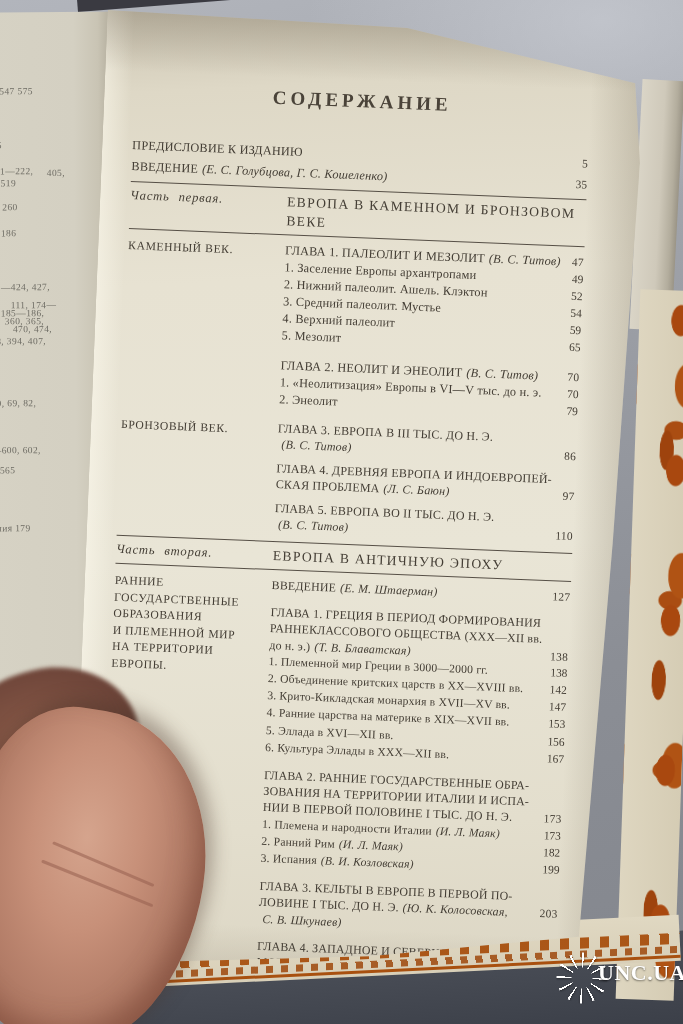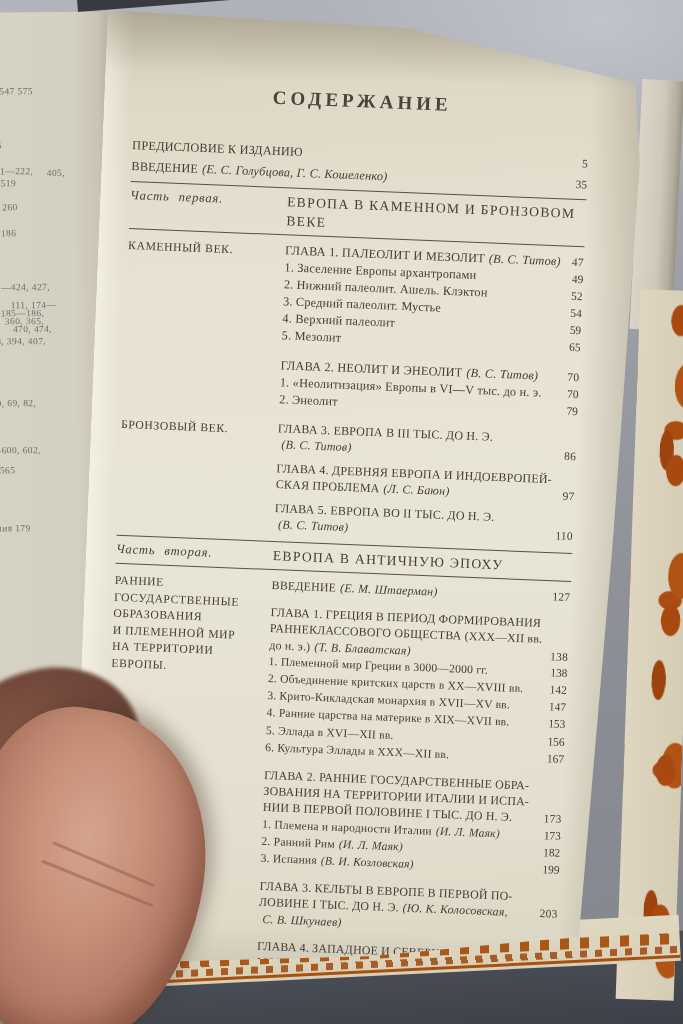--- a/index.html
+++ b/index.html
@@ -361,13 +361,17 @@
   </div>
 
   <div class="thumb-wrap">
     <div class="finger-back"></div>
     <div class="thumb-main">
       <div class="thumb-crease"></div>
       <div class="thumb-crease c2"></div>
     </div>
   </div>
 
+  <div class="watermark">
+    <div class="rays"></div>
+    <div class="wm-text">UNC.UA</div>
+  </div>
 </div>
 
 </body></html>

